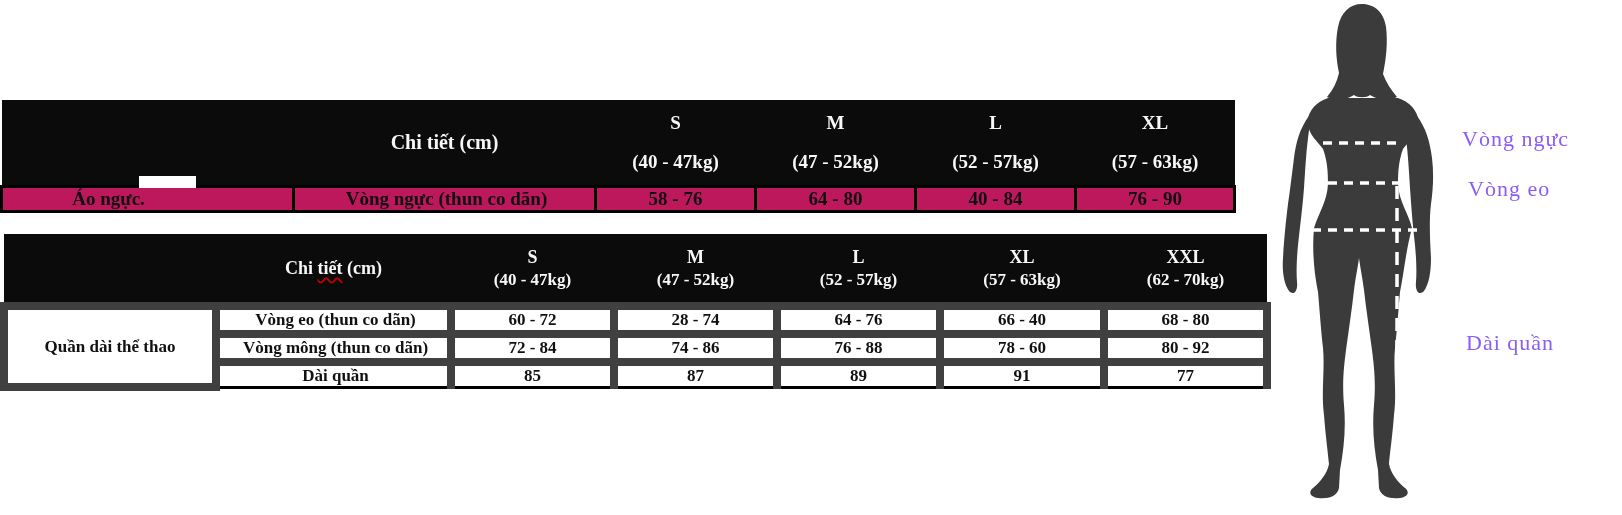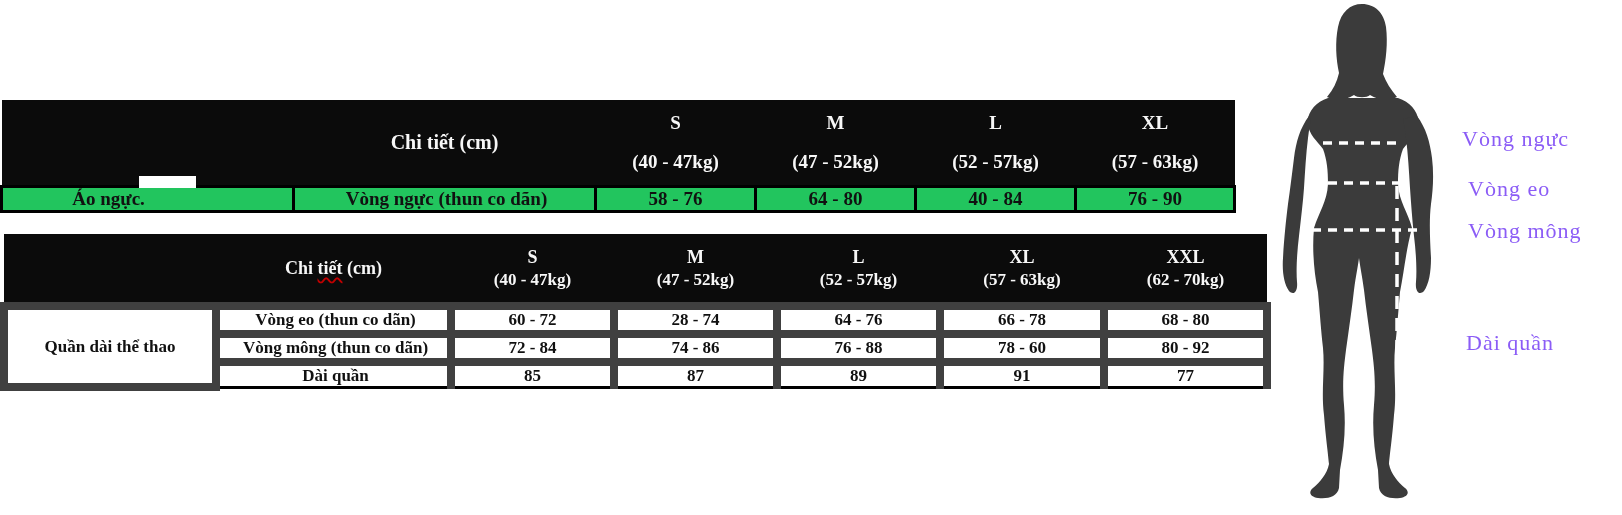--- a/index.html
+++ b/index.html
@@ -30,21 +30,21 @@
   }
   .t1 .hcell{font-size:20px;}
   .t2 .hcell{font-size:18px;}
   .t1 .sz{display:block;margin-bottom:17px;font-size:19px;}
   .t1 .wt{display:block;font-size:19px;}
   .t2 .sz{display:block;margin-bottom:2px;font-size:18px;}
   .t2 .wt{display:block;font-size:17px;}
   
   .t1 tr.data td{
     border:3px solid #000;
-    background:#22c55e;
+    background:#be185d;
     font-size:19px;
     font-weight:bold;
     text-align:center;
     line-height:1.05;
     padding:1px 0;
     white-space:nowrap;
   }
   .t2 tr.data td{
     border:8px solid #404040;
     background:#fff;
@@ -169,21 +169,21 @@
         <span class="sz">XXL</span>
         <span class="wt">(62 - 70kg)</span>
       </td>
     </tr>
     <tr class="data" style="height:23px">
       <td class="prodcell" rowspan="3">Quần dài thể thao</td>
       <td class="mcell">Vòng eo (thun co dãn)</td>
       <td>60 - 72</td>
       <td>28 - 74</td>
       <td>64 - 76</td>
-      <td>66 - 78</td>
+      <td>66 - 40</td>
       <td>68 - 80</td>
     </tr>
     <tr class="data" style="height:23px">
       <td class="mcell">Vòng mông (thun co dãn)</td>
       <td>72 - 84</td>
       <td>74 - 86</td>
       <td>76 - 88</td>
       <td>78 - 60</td>
       <td>80 - 92</td>
     </tr>
@@ -241,16 +241,15 @@
         <line x1="83" y1="143" x2="163" y2="143" stroke-dasharray="9 7"></line>
         <line x1="88" y1="183" x2="158" y2="183" stroke-dasharray="9 7"></line>
         <line x1="72" y1="230" x2="177" y2="230" stroke-dasharray="9 7"></line>
         <line x1="157" y1="186" x2="157" y2="360" stroke-dasharray="13 9"></line>
       </g>
     </svg>
   </div>
 
   <div class="mlabel lbl-bust">Vòng ngực</div>
   <div class="mlabel lbl-waist">Vòng eo</div>
-  <div class="mlabel lbl-hip">Vòng mông</div>
   <div class="mlabel lbl-length">Dài quần</div>
 
 </div>
 
 </body></html>

